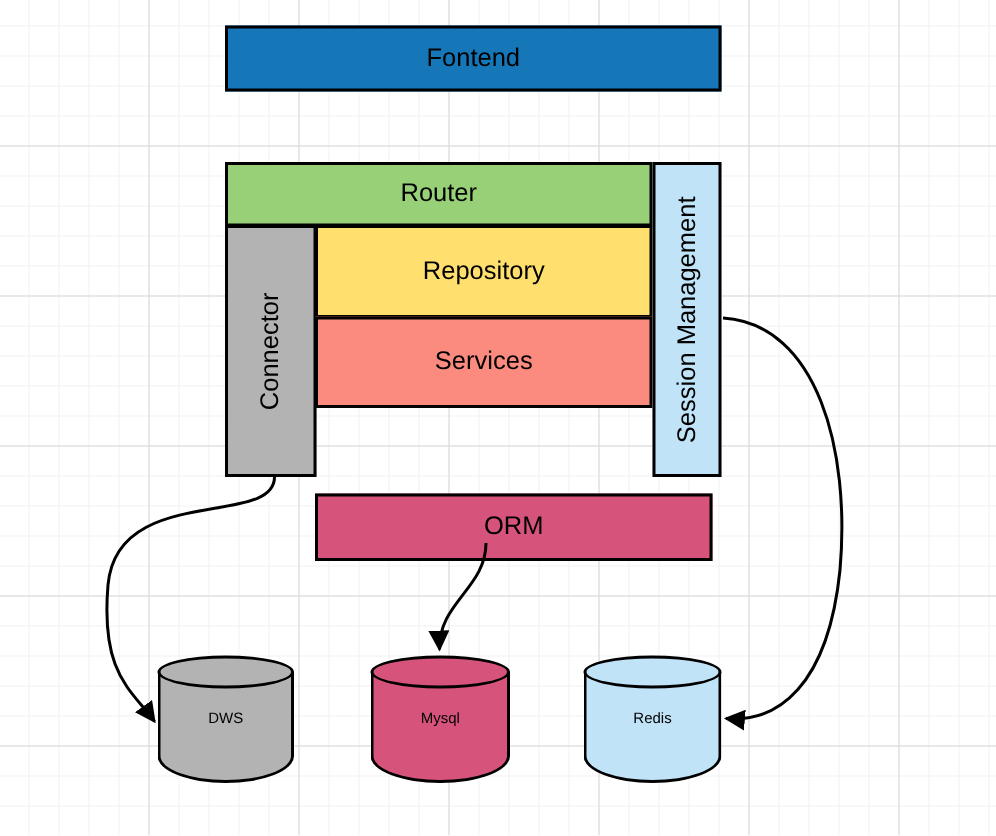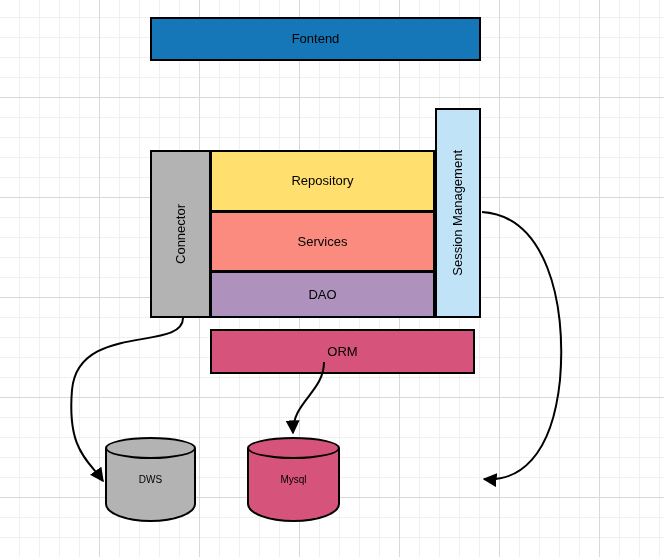--- a/index.html
+++ b/index.html
@@ -27,21 +27,21 @@
     font-family: "Liberation Sans", sans-serif;
   }
   .node {
     position: absolute;
     box-sizing: border-box;
     border: 2px solid #000000;
     display: flex;
     align-items: center;
     justify-content: center;
     color: #000000;
-    font-size: 13px;
+    font-size: 17px;
     line-height: 1.2;
     text-align: center;
   }
   .vert-label {
     writing-mode: vertical-rl;
     transform: rotate(180deg);
     white-space: nowrap;
   }
   .cyl {
     position: absolute;
@@ -93,57 +93,62 @@
 </style>
 </head>
 <body>
 
 <div id="canvas">
 
   <div class="node" style="left:150px; top:17px; width:331px; height:44px; background:#1577b8;">
     <span>Fontend</span>
   </div>
 
+  <div class="node" style="left:150px; top:108px; width:285px; height:43px; background:#97d077;">
+    <span>Router</span>
+  </div>
 
   <div class="node" style="left:210px; top:329px; width:265px; height:45px; background:#d6537c;">
     <span>ORM</span>
   </div>
 
   <div class="node" style="left:150px; top:150px; width:61px; height:168px; background:#b3b3b3;">
     <span class="vert-label">Connector</span>
   </div>
 
   <div class="node" style="left:210px; top:150px; width:225px; height:62px; background:#ffdf6e;">
     <span>Repository</span>
   </div>
 
   <div class="node" style="left:210px; top:211px; width:225px; height:61px; background:#fc8b7f;align-items:center;">
     <span>Services</span>
   </div>
 
-  <div class="node" style="left:210px; top:271px; width:225px; height:47px; background:#ae92bd;">
-    <span>DAO</span>
-  </div>
 
   <div class="node" style="left:435px; top:108px; width:46px; height:210px; background:#c0e3f7;">
     <span class="vert-label">Session Management</span>
   </div>
 
   <div class="cyl" style="left:105px; top:437px; width:91px; height:85px;">
     <div class="cyl-body" style="background:#b3b3b3;"></div>
     <div class="cyl-top" style="background:#b3b3b3;"></div>
     <div class="cyl-label">DWS</div>
   </div>
 
   <div class="cyl" style="left:247px; top:437px; width:93px; height:85px;padding-left:38px;">
     <div class="cyl-body" style="background:#d6537c;"></div>
     <div class="cyl-top" style="background:#d6537c;"></div>
     <div class="cyl-label">Mysql</div>
   </div>
 
+  <div class="cyl" style="left:389px; top:437px; width:92px; height:85px;">
+    <div class="cyl-body" style="background:#c0e3f7;"></div>
+    <div class="cyl-top" style="background:#c0e3f7;"></div>
+    <div class="cyl-label">Redis</div>
+  </div>
 
   <svg id="edges" viewBox="0 0 664 557">
     <defs>
       <marker id="arrow" viewBox="0 0 10 10" refX="9" refY="5" markerWidth="7" markerHeight="7" orient="auto-start-reverse">
         <path d="M 0 0 L 10 5 L 0 10 z" fill="#000000"></path>
       </marker>
     </defs>
     <path fill="none" stroke="#000000" stroke-width="2" marker-end="url(#arrow)" d="M 183 318 C 183 352 78 322 72 390 C 67 450 88 460 103 481"></path>
     <path fill="none" stroke="#000000" stroke-width="2" marker-end="url(#arrow)" d="M 324 362 C 324 392 292 402 293 433"></path>
     <path fill="none" stroke="#000000" stroke-width="2" marker-end="url(#arrow)" d="M 482 212 C 545 216 567 300 560 380 C 552 458 518 482 484 479"></path>

